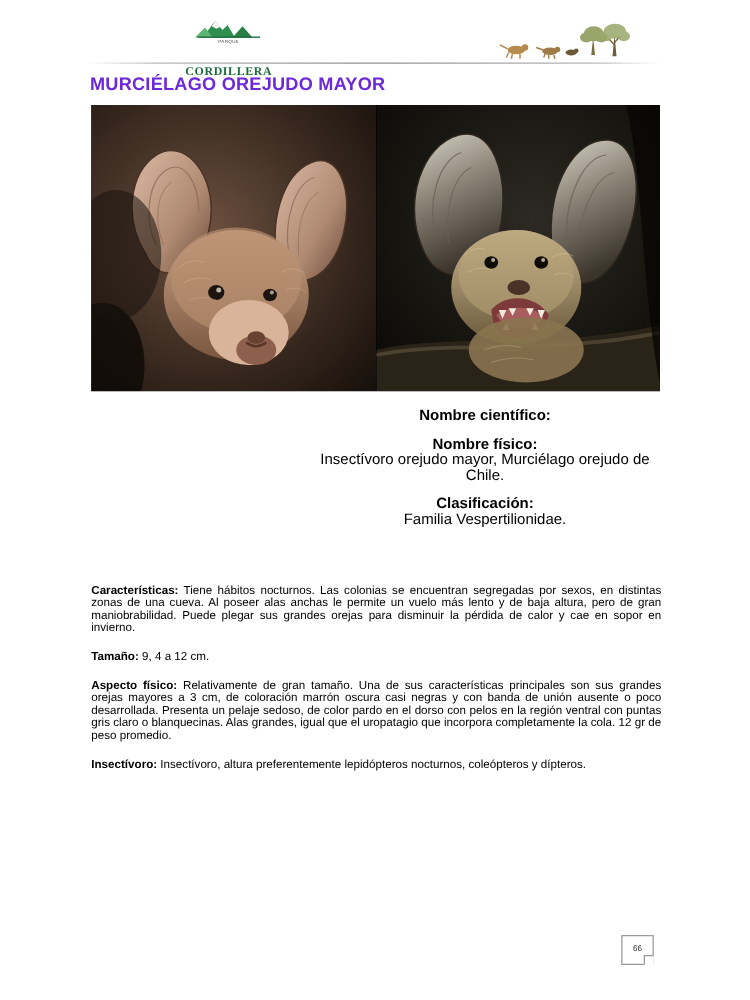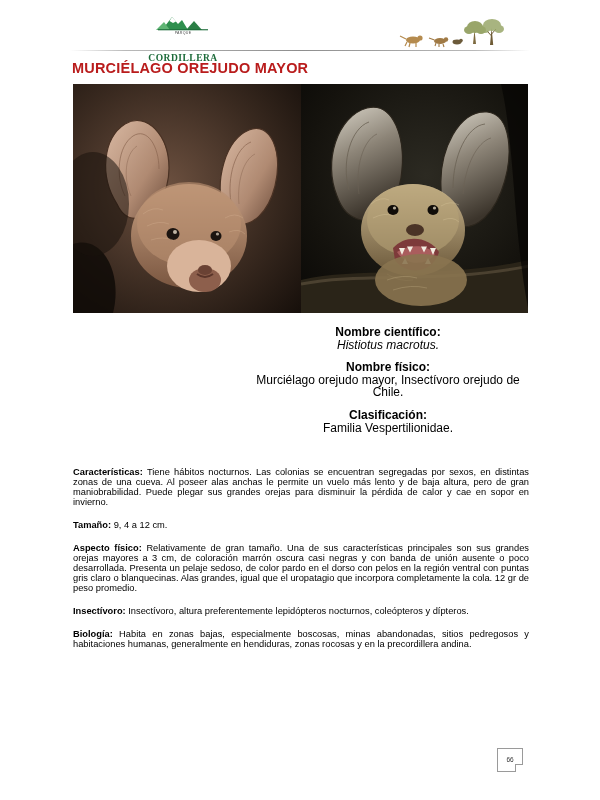--- a/index.html
+++ b/index.html
@@ -77,21 +77,21 @@
   }
 
   
   .title {
     position: absolute;
     left: 72px;
     top: 60px;
     width: 460px;
     font-size: 14.5px;
     font-weight: bold;
-    color: #b91c1c;
+    color: #6d28d9;
     letter-spacing: 0.2px;
   }
 
   
   .photos {
     position: absolute;
     left: 73px;
     top: 84px;
     width: 455px;
     height: 229px;
@@ -350,35 +350,33 @@
         </g>
 
         <path d="M200 0 C214 60 212 150 228 229 L228 0 Z" fill="#050403" opacity="0.7"></path>
       </svg>
     </div>
   </div>
 
   <div class="info">
     <div class="field">
       <div class="label-bold">Nombre científico:</div>
-      <div class="italic">Histiotus macrotus.</div>
     </div>
     <div class="field">
       <div class="label-bold">Nombre físico:</div>
-      <div>Murciélago orejudo mayor, Insectívoro orejudo de Chile.</div>
+      <div>Insectívoro orejudo mayor, Murciélago orejudo de Chile.</div>
     </div>
     <div class="field">
       <div class="label-bold">Clasificación:</div>
       <div>Familia Vespertilionidae.</div>
     </div>
   </div>
 
   <div class="body">
     <p class="para"><span class="label-bold">Características:</span><span> Tiene hábitos nocturnos. Las colonias se encuentran segregadas por sexos, en distintas zonas de una cueva. Al poseer alas anchas le permite un vuelo más lento y de baja altura, pero de gran maniobrabilidad. Puede plegar sus grandes orejas para disminuir la pérdida de calor y cae en sopor en invierno.</span></p>
     <p class="para"><span class="label-bold">Tamaño:</span><span> 9, 4 a 12 cm.</span></p>
     <p class="para"><span class="label-bold">Aspecto físico:</span><span> Relativamente de gran tamaño. Una de sus características principales son sus grandes orejas mayores a 3 cm, de coloración marrón oscura casi negras y con banda de unión ausente o poco desarrollada. Presenta un pelaje sedoso, de color pardo en el dorso con pelos en la región ventral con puntas gris claro o blanquecinas. Alas grandes, igual que el uropatagio que incorpora completamente la cola. 12 gr de peso promedio.</span></p>
     <p class="para"><span class="label-bold">Insectívoro:</span><span> Insectívoro, altura preferentemente lepidópteros nocturnos, coleópteros y dípteros.</span></p>
-    <p class="para"><span class="label-bold">Biología:</span><span> Habita en zonas bajas, especialmente boscosas, minas abandonadas, sitios pedregosos y habitaciones humanas, generalmente en hendiduras, zonas rocosas y en la precordillera andina.</span></p>
   </div>
 
   <div class="page-num-box">66</div>
 
 </div>
 
 </body></html>

